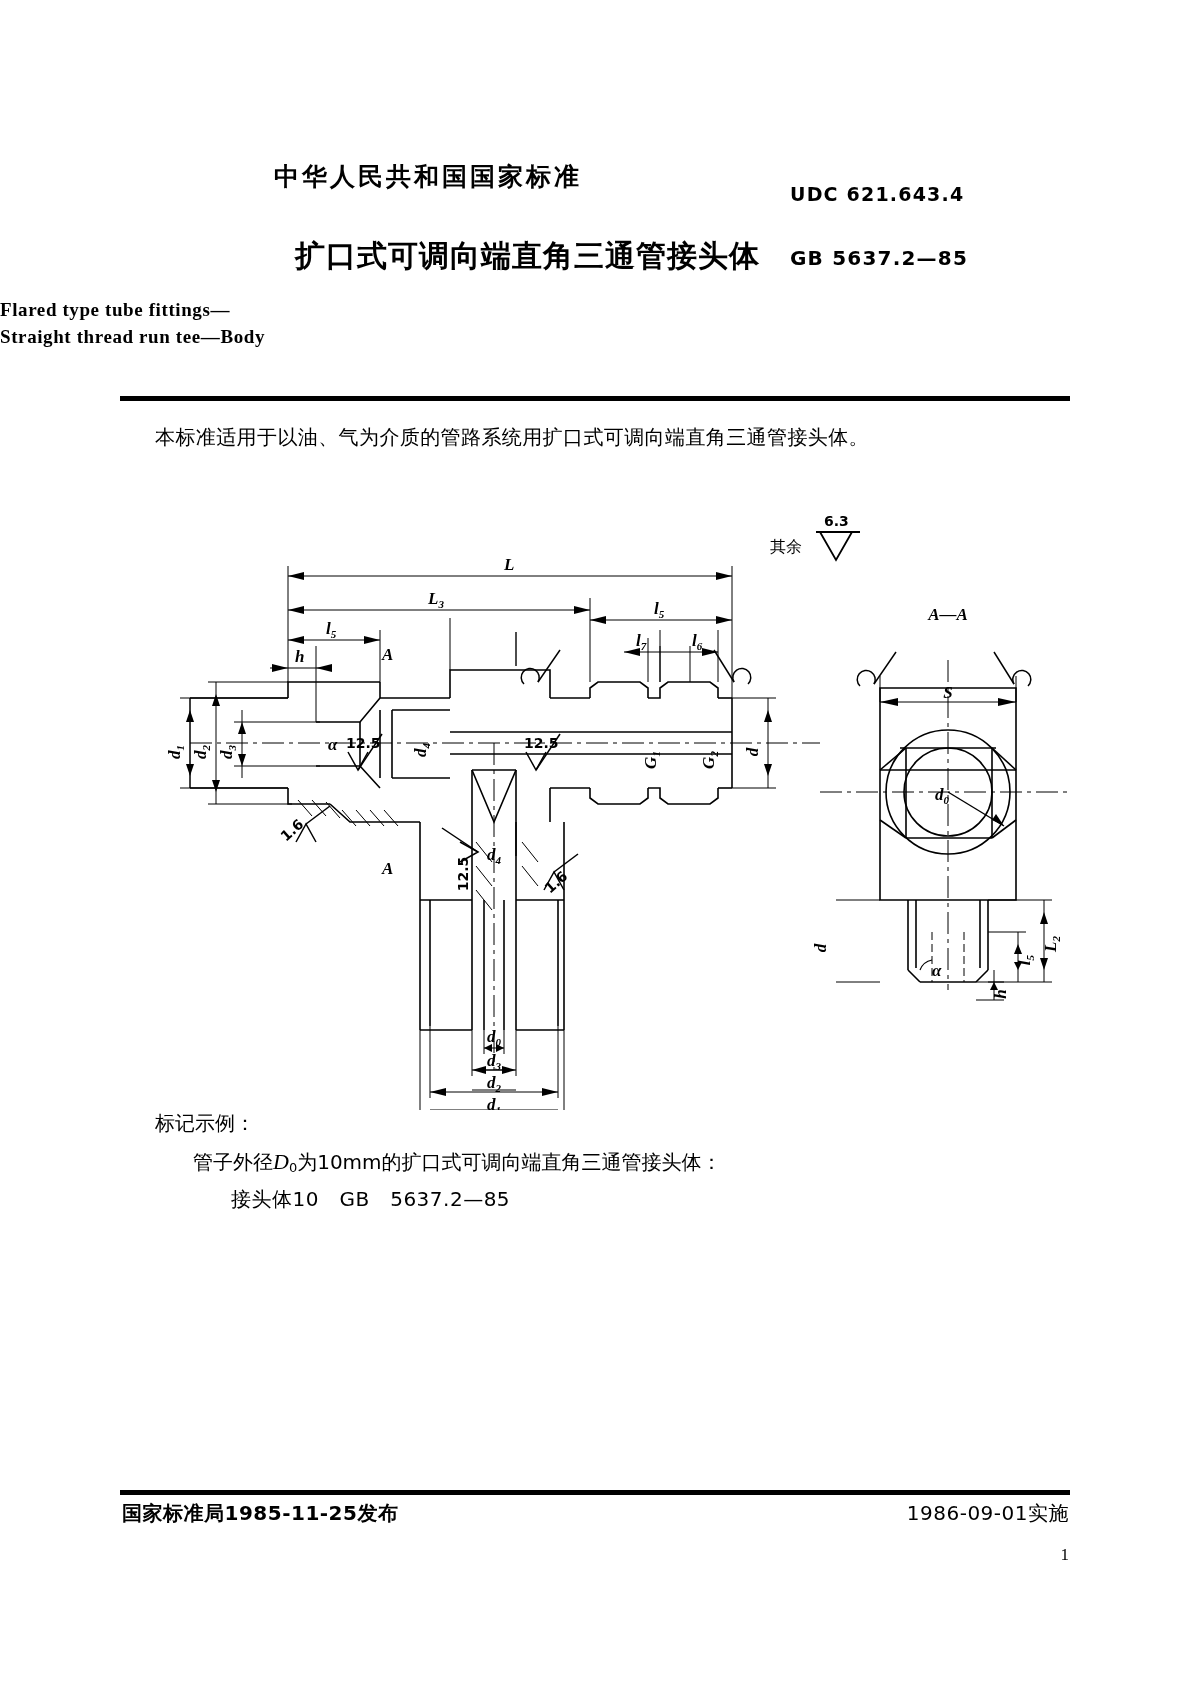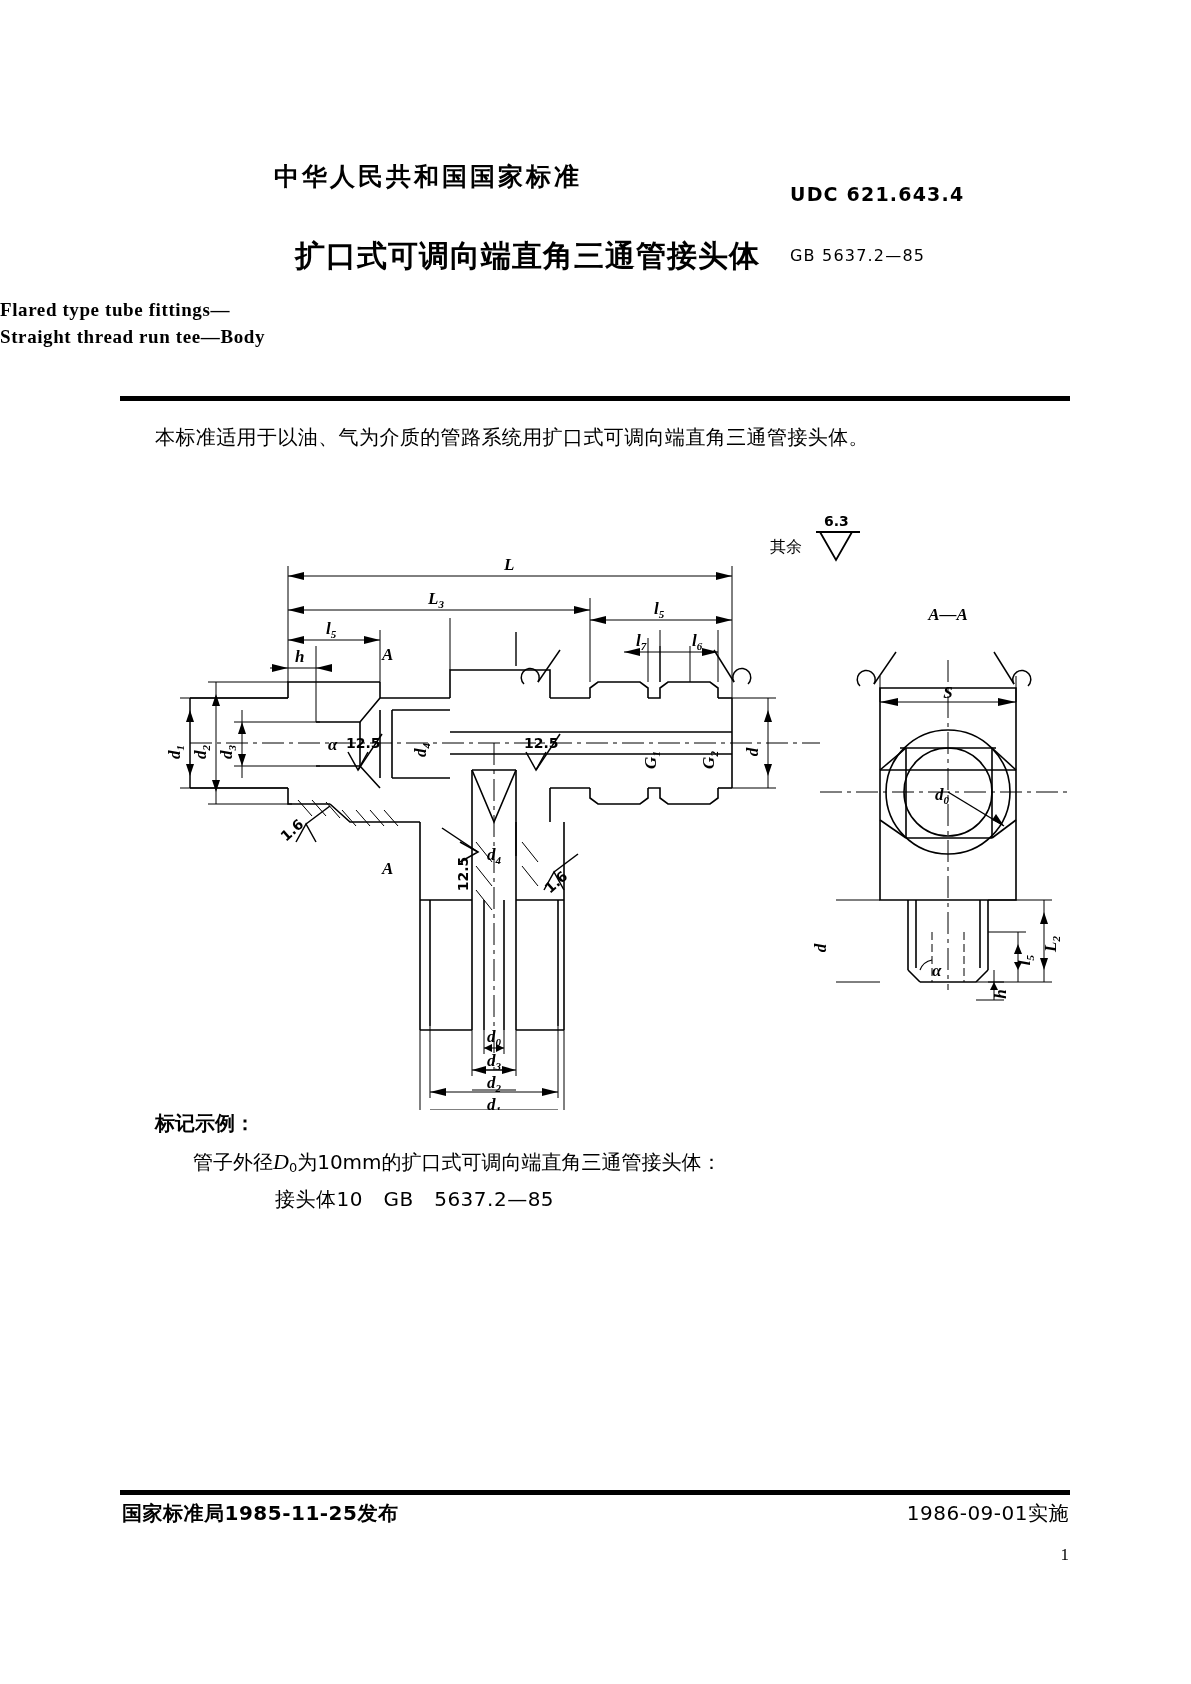--- a/index.html
+++ b/index.html
@@ -27,38 +27,38 @@
     font-size:19px;font-weight:700;line-height:27px;letter-spacing:.6px;color:#000;
   }
   .udc{
     position:absolute;left:790px;top:183px;width:220px;
     font-family:"DejaVu Sans","Liberation Sans",sans-serif;
     font-size:19px;font-weight:700;letter-spacing:1.2px;color:#000;
   }
   .gbno{
     position:absolute;left:790px;top:246px;width:240px;
     font-family:"DejaVu Sans","Liberation Sans",sans-serif;
-    font-size:16px;font-weight:400;letter-spacing:1.2px;color:#000;
+    font-size:20px;font-weight:700;letter-spacing:1.2px;color:#000;
   }
 
   .rule-top{position:absolute;left:120px;top:396px;width:950px;height:5px;background:#000;}
   .rule-bot{position:absolute;left:120px;top:1490px;width:950px;height:5px;background:#000;}
 
   .scope{
     position:absolute;left:155px;top:424px;width:860px;
     font-family:Liberation Serif, serif;
     font-size:20px;letter-spacing:.4px;color:#000;
   }
 
   
   .mark-wrap{position:absolute;left:155px;top:1110px;width:860px;
     font-family:"DejaVu Sans","Liberation Sans",sans-serif;font-size:20px;color:#000;}
-  .mark-l1{margin:0 0 10px 0;font-weight:bold;}
+  .mark-l1{margin:0 0 10px 0;}
   .mark-l2{margin:12px 0 10px 38px;}
-  .mark-l3{margin:0 0 0 120px;letter-spacing:.5px;}
+  .mark-l3{margin:0 0 0 76px;letter-spacing:.5px;}
   .ital{font-family:"Liberation Serif","DejaVu Serif",serif;font-style:italic;font-size:22px;}
   .sub{font-size:13px;vertical-align:-3px;}
 
   
   .foot-left{
     position:absolute;left:122px;top:1500px;
     font-family:"DejaVu Sans","Liberation Sans",sans-serif;
     font-size:20px;font-weight:700;letter-spacing:.5px;color:#000;
   }
   .foot-right{

